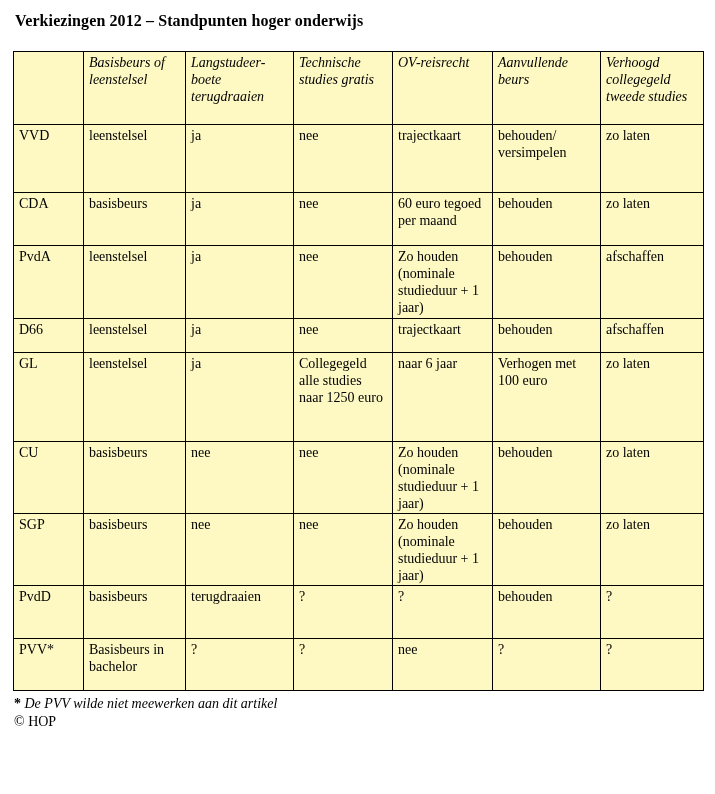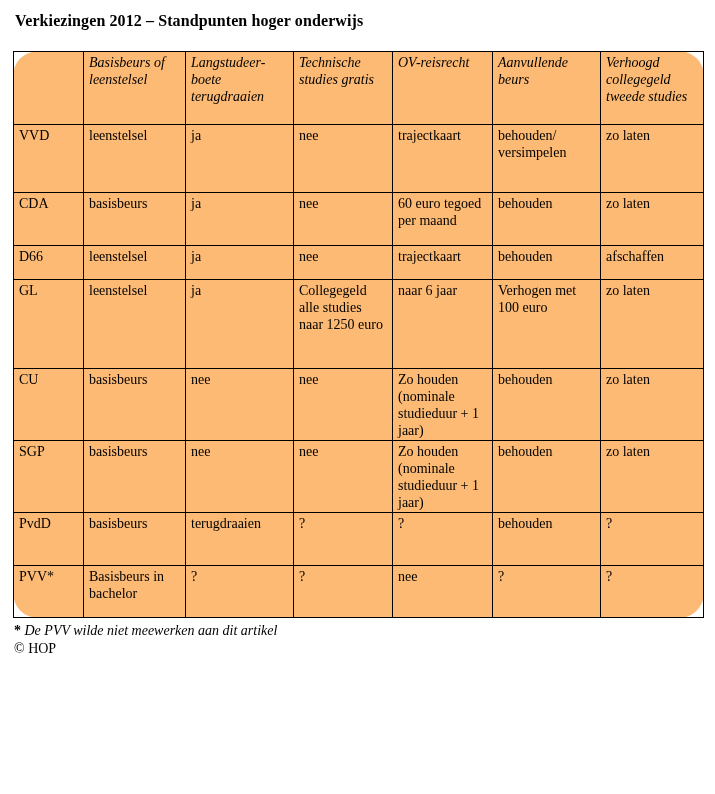--- a/index.html
+++ b/index.html
@@ -8,22 +8,21 @@
     font-family:"Liberation Serif","DejaVu Serif",serif;
     color:#000000;
   }
   .page { padding:12px 10px 0 13px; }
   .doc-title {
     font-size:16px; font-weight:bold; margin:0 0 21px 2px;
     letter-spacing:0.1px;
   }
   table.grid {
     border-collapse:collapse; table-layout:fixed; width:690px;
-    background:#fdba74;
-    border-radius:25px;
+    background:#fef9c3;
   }
   table.grid th, table.grid td {
     border:1px solid #000000;
     vertical-align:top; text-align:left;
     padding:2px 4px 1px 5px;
     font-size:14px; line-height:17px;
     font-weight:normal;
     overflow:hidden; word-wrap:break-word;
   }
   thead th { font-style:italic; height:69px; }
@@ -83,20 +82,29 @@
       </tr>
       <tr class="r1">
         <th>CDA</th>
         <td>basisbeurs</td>
         <td>ja</td>
         <td>nee</td>
         <td>60 euro tegoed per maand</td>
         <td>behouden</td>
         <td>zo laten</td>
       </tr>
+      <tr class="r2">
+        <th>PvdA</th>
+        <td>leenstelsel</td>
+        <td>ja</td>
+        <td>nee</td>
+        <td>Zo houden (nominale studieduur + 1 jaar)</td>
+        <td>behouden</td>
+        <td>afschaffen</td>
+      </tr>
       <tr class="r4">
         <th>D66</th>
         <td>leenstelsel</td>
         <td>ja</td>
         <td>nee</td>
         <td>trajectkaart</td>
         <td>behouden</td>
         <td>afschaffen</td>
       </tr>
       <tr class="r5">

